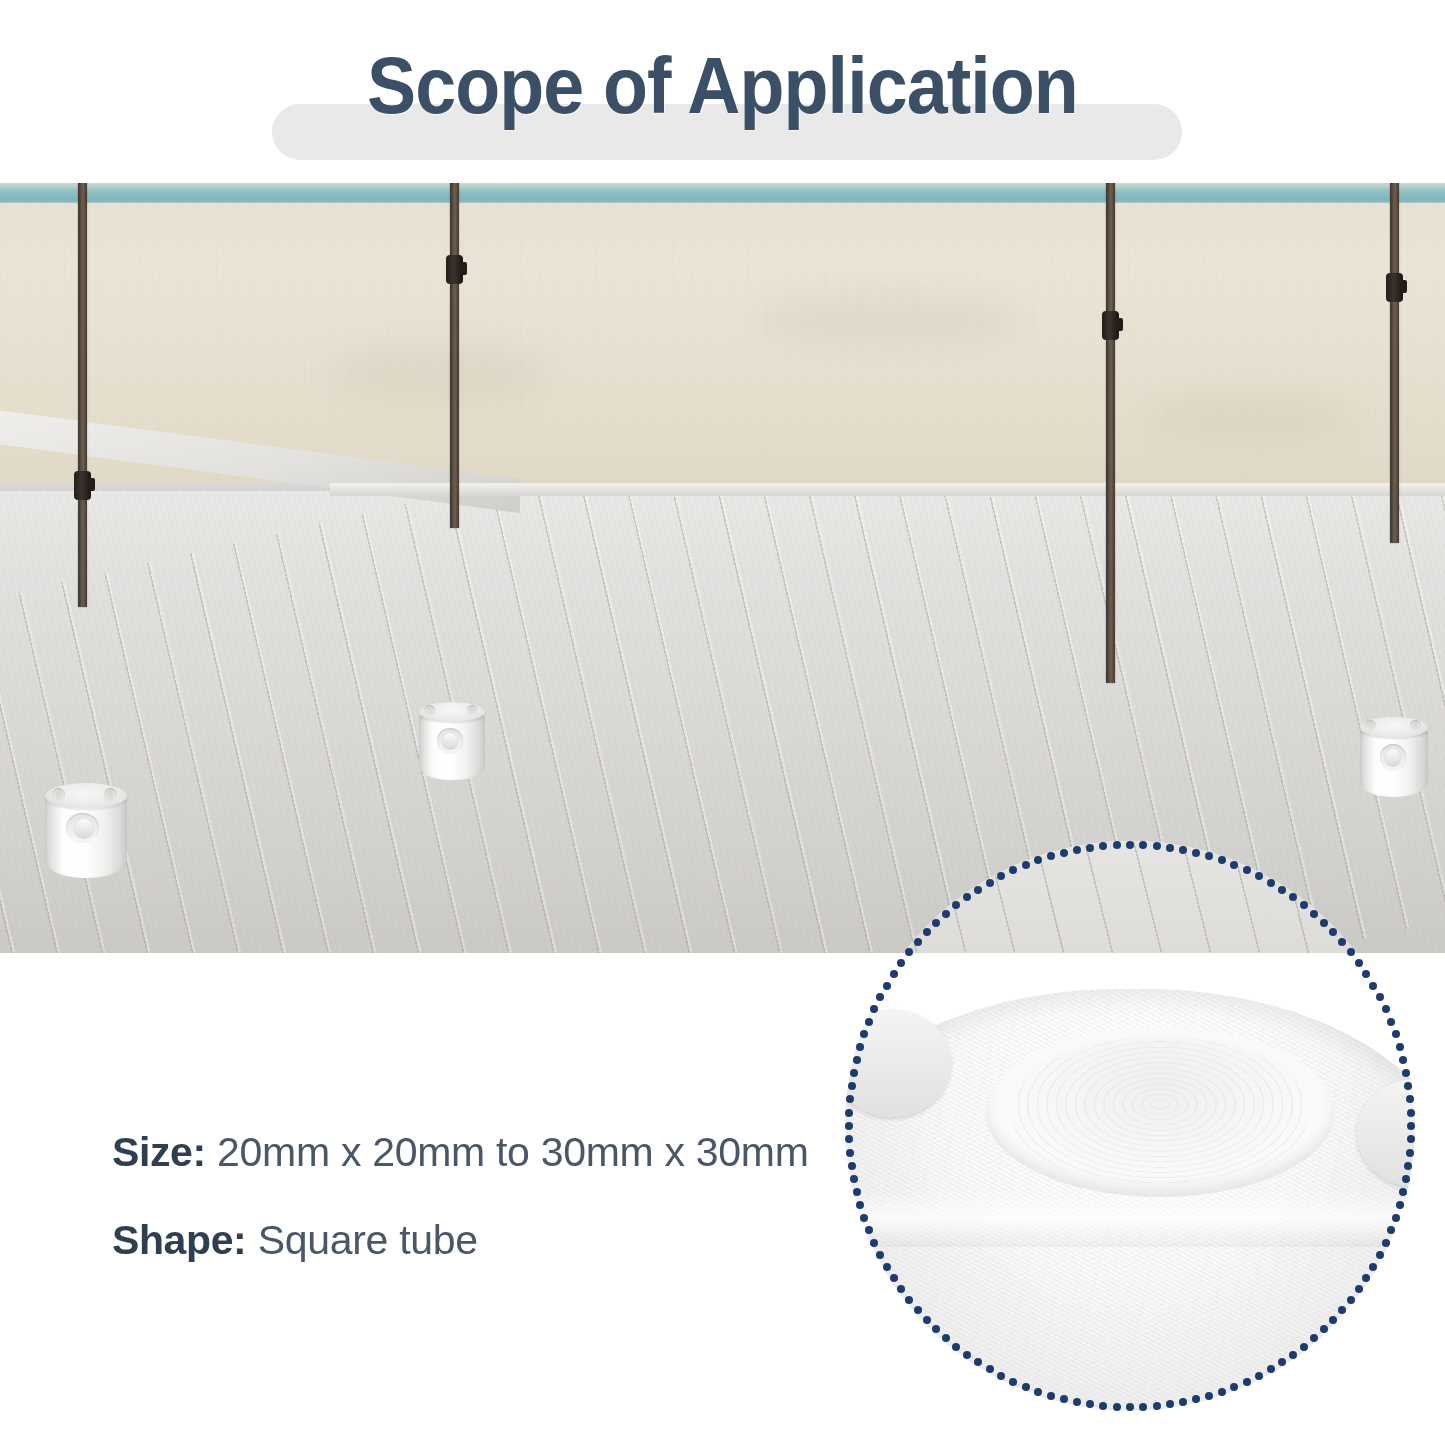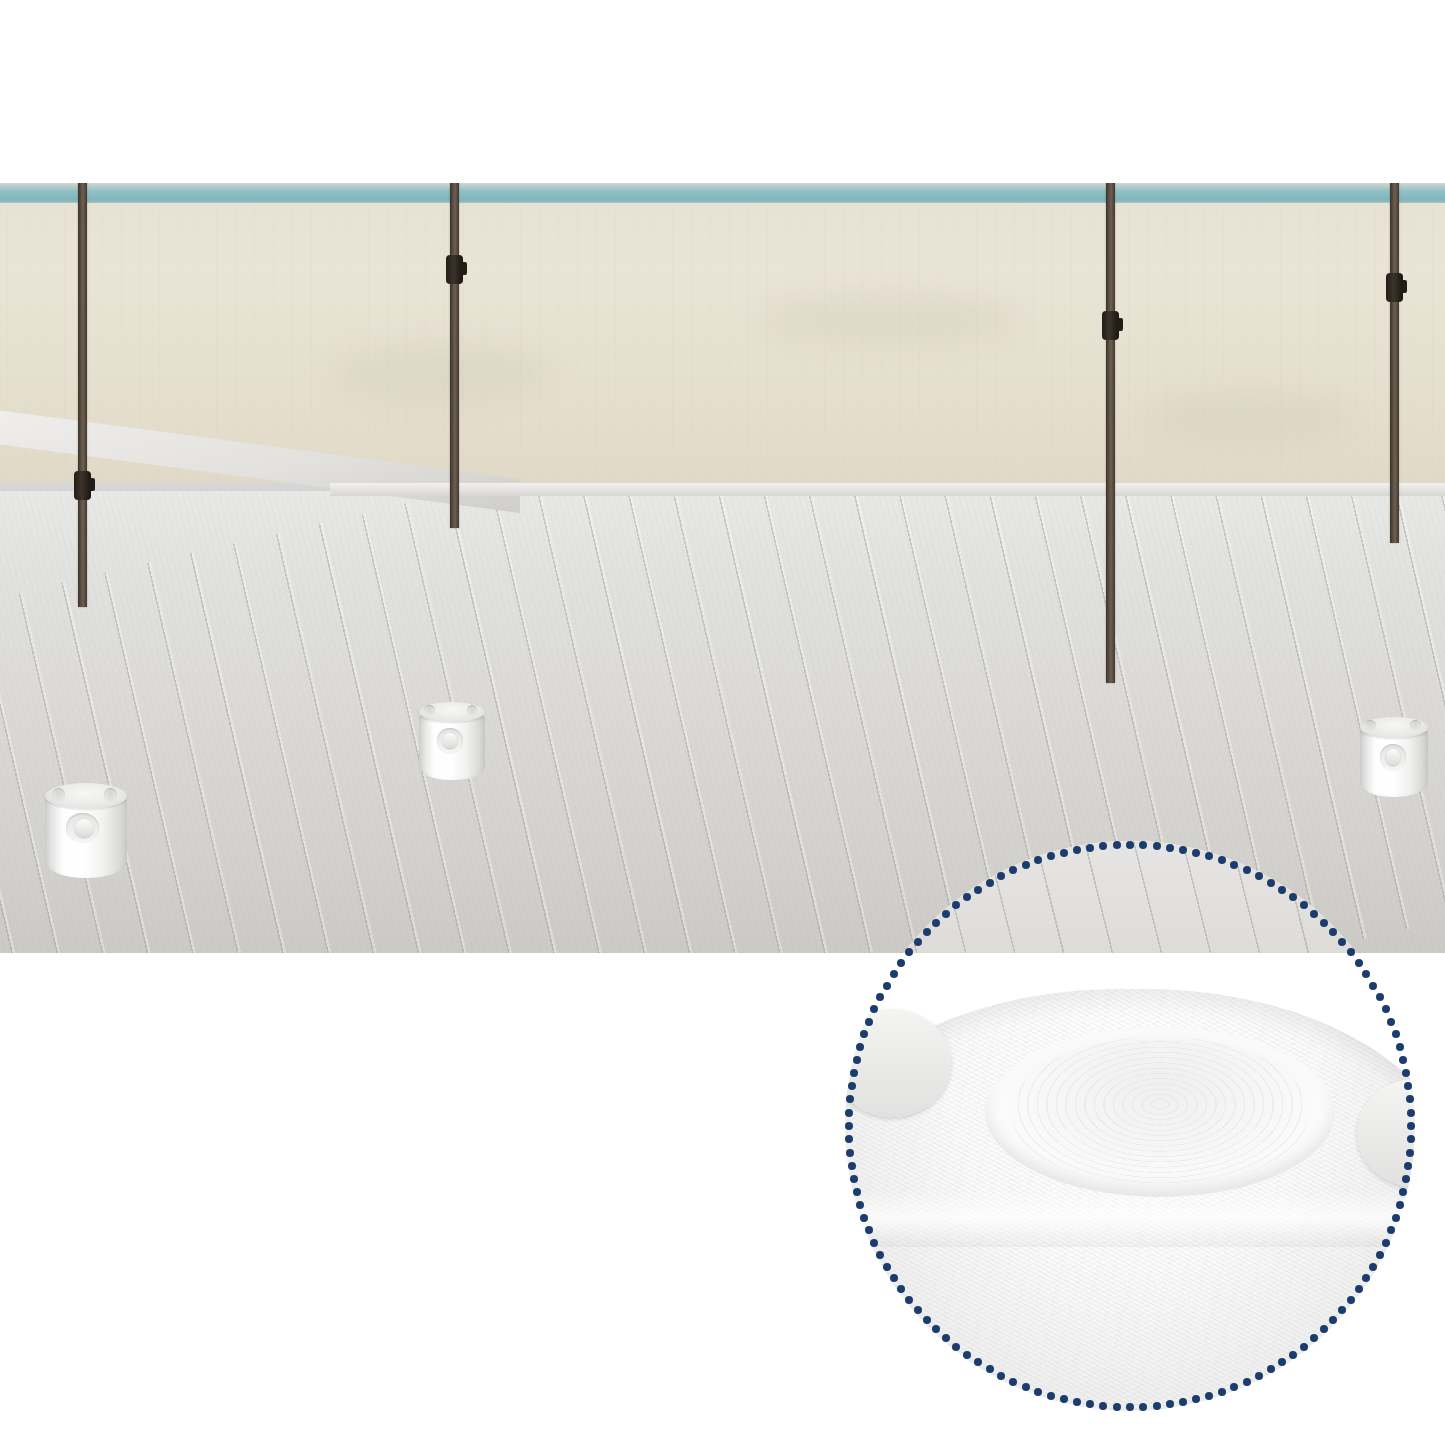--- a/index.html
+++ b/index.html
@@ -129,20 +129,24 @@
   .notch.right{left:512px;top:238px;}
   .zoom-border{position:absolute;left:845px;top:841px;width:570px;height:570px;border-radius:50%;
         pointer-events:none;}
   .dot{position:absolute;width:8px;height:8px;border-radius:50%;background:#1c3c6e;}
 </style>
 </head>
 <body>
 
 <div class="page">
 
+  <div class="title-wrap">
+    <div class="title-pill"></div>
+    <div class="title-text">Scope of Application</div>
+  </div>
 
   <div class="photo">
 
     <div class="water"></div>
     <div class="sand"></div>
     <div class="sand-streaks"></div>
     <div class="sand-blotch" style="left:330px;top:160px;width:220px;height:60px;"></div>
     <div class="sand-blotch" style="left:760px;top:110px;width:260px;height:54px;"></div>
     <div class="sand-blotch" style="left:1150px;top:210px;width:200px;height:50px;"></div>
 
@@ -198,20 +202,30 @@
       <div class="body"></div>
       <div class="top" style="height:21px;"></div>
       <div class="hole" style="left:7%;top:3px;height:11px;"></div>
       <div class="hole" style="left:73%;top:3px;height:11px;"></div>
       <div class="slot" style="left:29%;top:27px;width:38%;height:27px;"></div>
       <div class="tear" style="left:38%;top:32px;width:21%;height:16px;"></div>
     </div>
 
   </div>
 
+  <div class="specs">
+    <div class="spec-line">
+      <span class="spec-label">Size:</span>
+      <span class="spec-value"> 20mm x 20mm to 30mm x 30mm</span>
+    </div>
+    <div class="spec-line">
+      <span class="spec-label">Shape:</span>
+      <span class="spec-value"> Square tube</span>
+    </div>
+  </div>
 
   <div class="zoom-circle">
     <div class="zc-inner">
       <div class="zc-deckstrip">
         <div class="pl"></div>
       </div>
       <div class="zc-white"></div>
       <div class="ring">
         <div class="ring-tex"></div>
         <div class="ring-band"></div>

